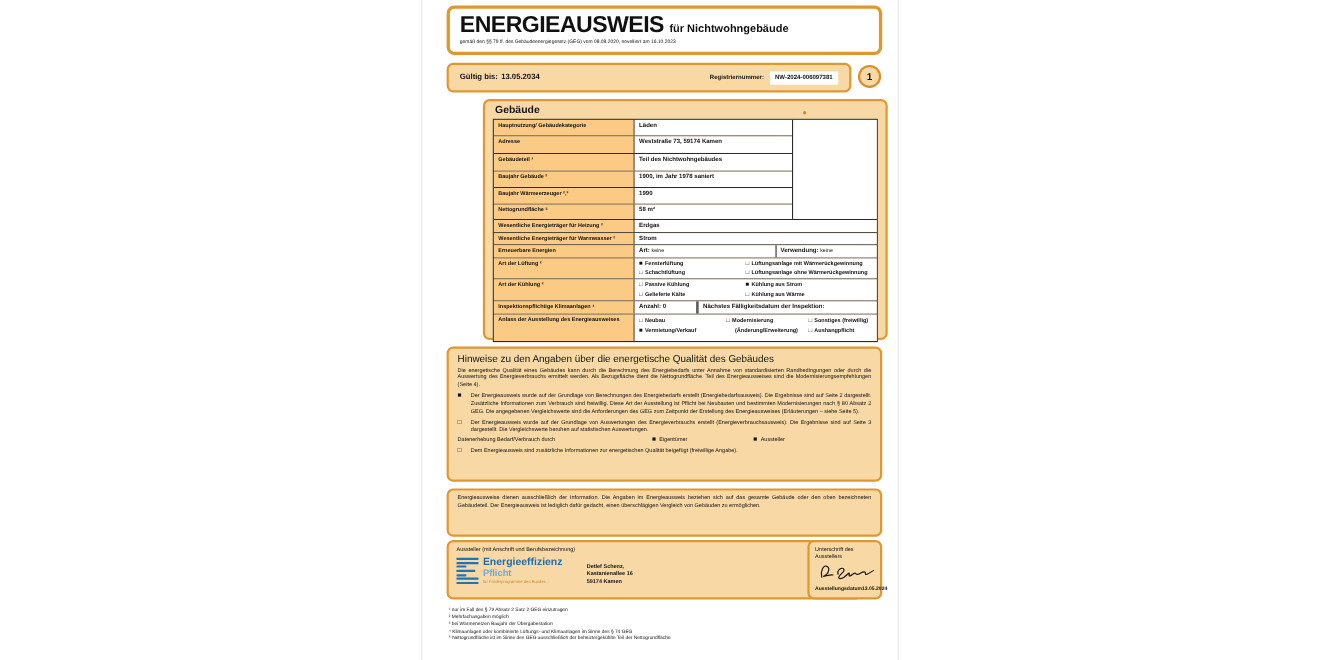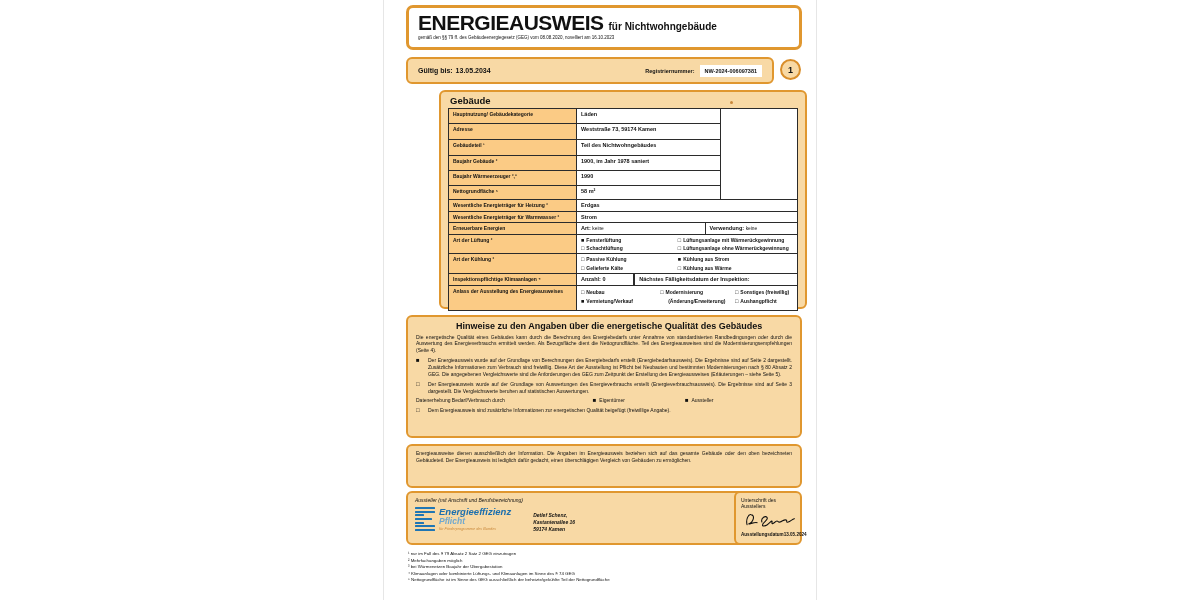--- a/index.html
+++ b/index.html
@@ -63,35 +63,35 @@
   .cb-item { display: flex; align-items: flex-start; font-size: 5px; font-weight: bold;
              line-height: 1.25; }
   .cb { font-size: 5.5px; line-height: 1.1; margin-right: 2px; }
   .reason-grid { display: flex; padding: 0 !important; }
   .reason-col { padding: 3px 4px; display: flex; flex-direction: column; gap: 3px; }
   .rc1 { width: 36%; } .rc2 { width: 34%; } .rc3 { width: 30%; }
   .cb-sub { font-size: 5px; font-weight: bold; margin-left: 8px; }
 
   
   .quality { left: 22px; top: 315px; width: 396px; height: 123px; padding: 4px 8px; }
-  .note-title { font-size: 9px; font-weight: bold; margin-bottom: 2.5px; margin-left: 40px; }
+  .note-title { font-size: 9px; font-weight: normal; margin-bottom: 2.5px; }
   .note-body { font-size: 5px; line-height: 1.38; text-align: justify; }
   .note-item { display: flex; margin-top: 3px; }
   .note-item .cb { width: 12px; flex: none; font-size: 6px; margin: 0; }
   .note-item .note-body { flex: 1; }
   .survey-line { display: flex; align-items: center; font-size: 5px; margin-top: 2.5px; }
   .survey-opt { display: flex; align-items: center; font-size: 5px; }
   .survey-opt .cb { font-size: 6px; margin-right: 3px; }
   .so1 { margin-left: 88px; } .so2 { margin-left: 60px; }
 
   
   .usage { left: 22px; top: 444px; width: 396px; height: 44px; padding: 4px 8px; }
 
   
-  .issuer { left: 22px; top: 491px; width: 378px; height: 54px; padding: 4px 7px; font-style: italic; }
+  .issuer { left: 22px; top: 491px; width: 378px; height: 54px; padding: 4px 7px; }
   .small-label { font-size: 5px; line-height: 1.2; }
   .issuer-content { display: flex; align-items: flex-start; margin-top: 4px; }
   .logo-block { display: flex; gap: 4px; }
   .logo-e { width: 20px; height: 24px; display: flex; flex-direction: column; gap: 1.5px; }
   .logo-e div { background: #2076B4; height: 2.4px; border-radius: 0.5px; }
   .eb1 { width: 100%; } .eb2 { width: 100%; } .eb3 { width: 45%; } .eb4 { width: 85%; }
   .eb5 { width: 45%; } .eb6 { width: 100%; } .eb7 { width: 100%; }
   .logo-text .l1 { font-size: 9.5px; font-weight: bold; color: #1C6FAE; line-height: 1.05; }
   .logo-text .l2 { font-size: 8.5px; font-weight: bold; color: #6FA8CF; line-height: 1.05; }
   .logo-text .l3 { font-size: 3.8px; color: #C9883B; margin-top: 1px; }

